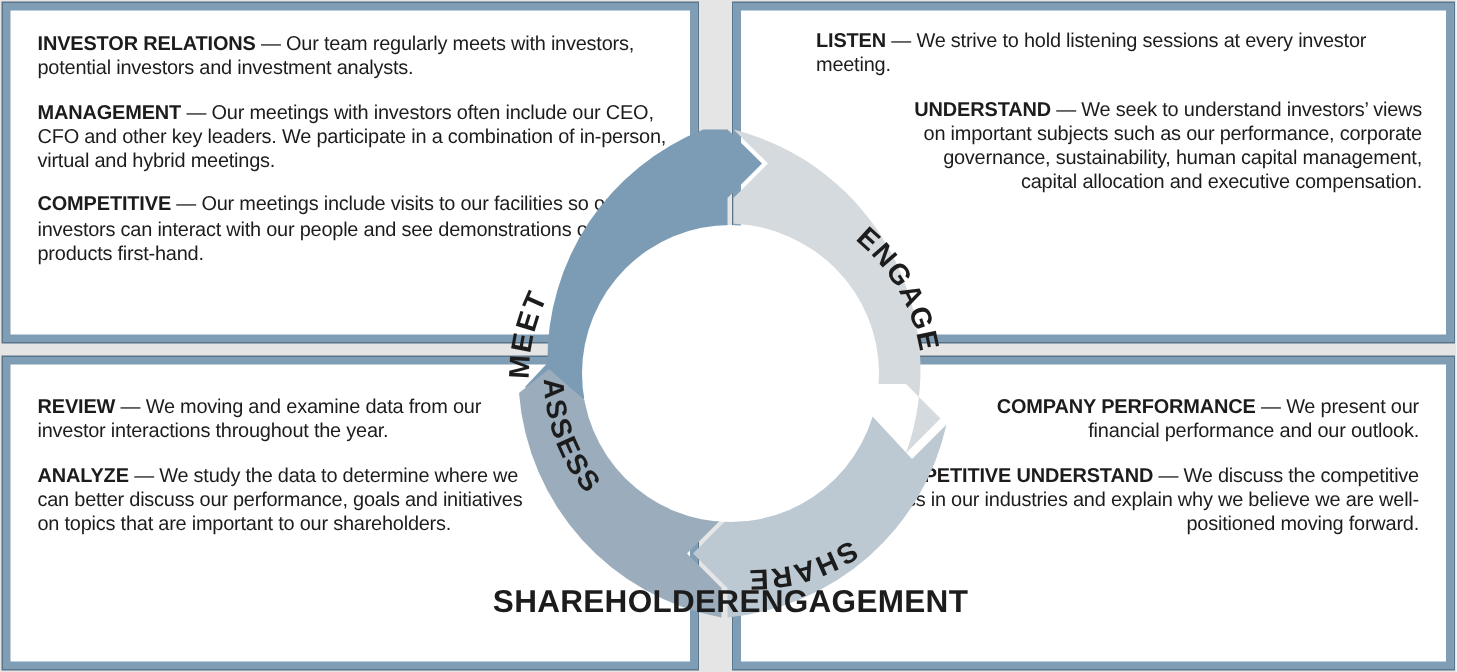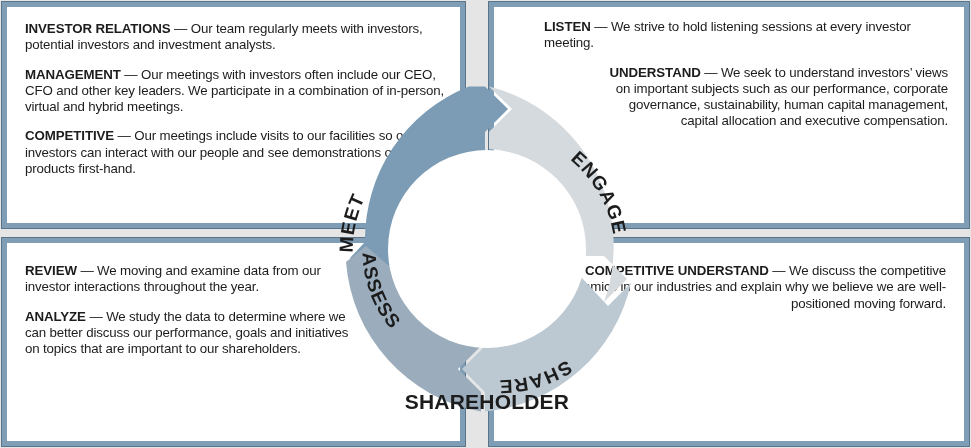--- a/index.html
+++ b/index.html
@@ -148,20 +148,23 @@
         <b>REVIEW</b><span> — </span><span>We moving and examine data from our investor interactions throughout the year.</span>
       </p>
       <p class="para p-analyze">
         <b>ANALYZE</b><span> — </span><span>We study the data to determine where we can better discuss our performance, goals and initiatives on topics that are important to our shareholders.</span>
       </p>
     </div>
   </div>
 
   <div class="panel" id="panel-share">
     <div class="panel-inner">
+      <p class="para p-company">
+        <b>COMPANY PERFORMANCE</b><span> — </span><span>We present our financial performance and our outlook.</span>
+      </p>
       <p class="para p-landscape">
         <b>COMPETITIVE UNDERSTAND</b><span> — </span><span>We discuss the competitive dynamics in our industries and explain why we believe we are well-positioned moving forward.</span>
       </p>
     </div>
   </div>
 
   <div id="cycle">
     <svg viewBox="0 0 330 330" xmlns="http://www.w3.org/2000/svg" aria-hidden="true">
       <defs>
         <path id="arcMeet" d="M 58 243 A 120 120 0 0 1 100 58" fill="none"></path>
@@ -228,15 +231,16 @@
         <textPath href="#arcShare" startOffset="50%" text-anchor="middle">SHARE</textPath>
       </text>
       <text class="seg-label">
         <textPath href="#arcAssess" startOffset="50%" text-anchor="middle">ASSESS</textPath>
       </text>
     </svg>
   </div>
 
   <div id="hub">
     <div class="hub-line">SHAREHOLDER</div>
+    <div class="hub-line">ENGAGEMENT</div>
   </div>
 
 </div>
 
 </body></html>

